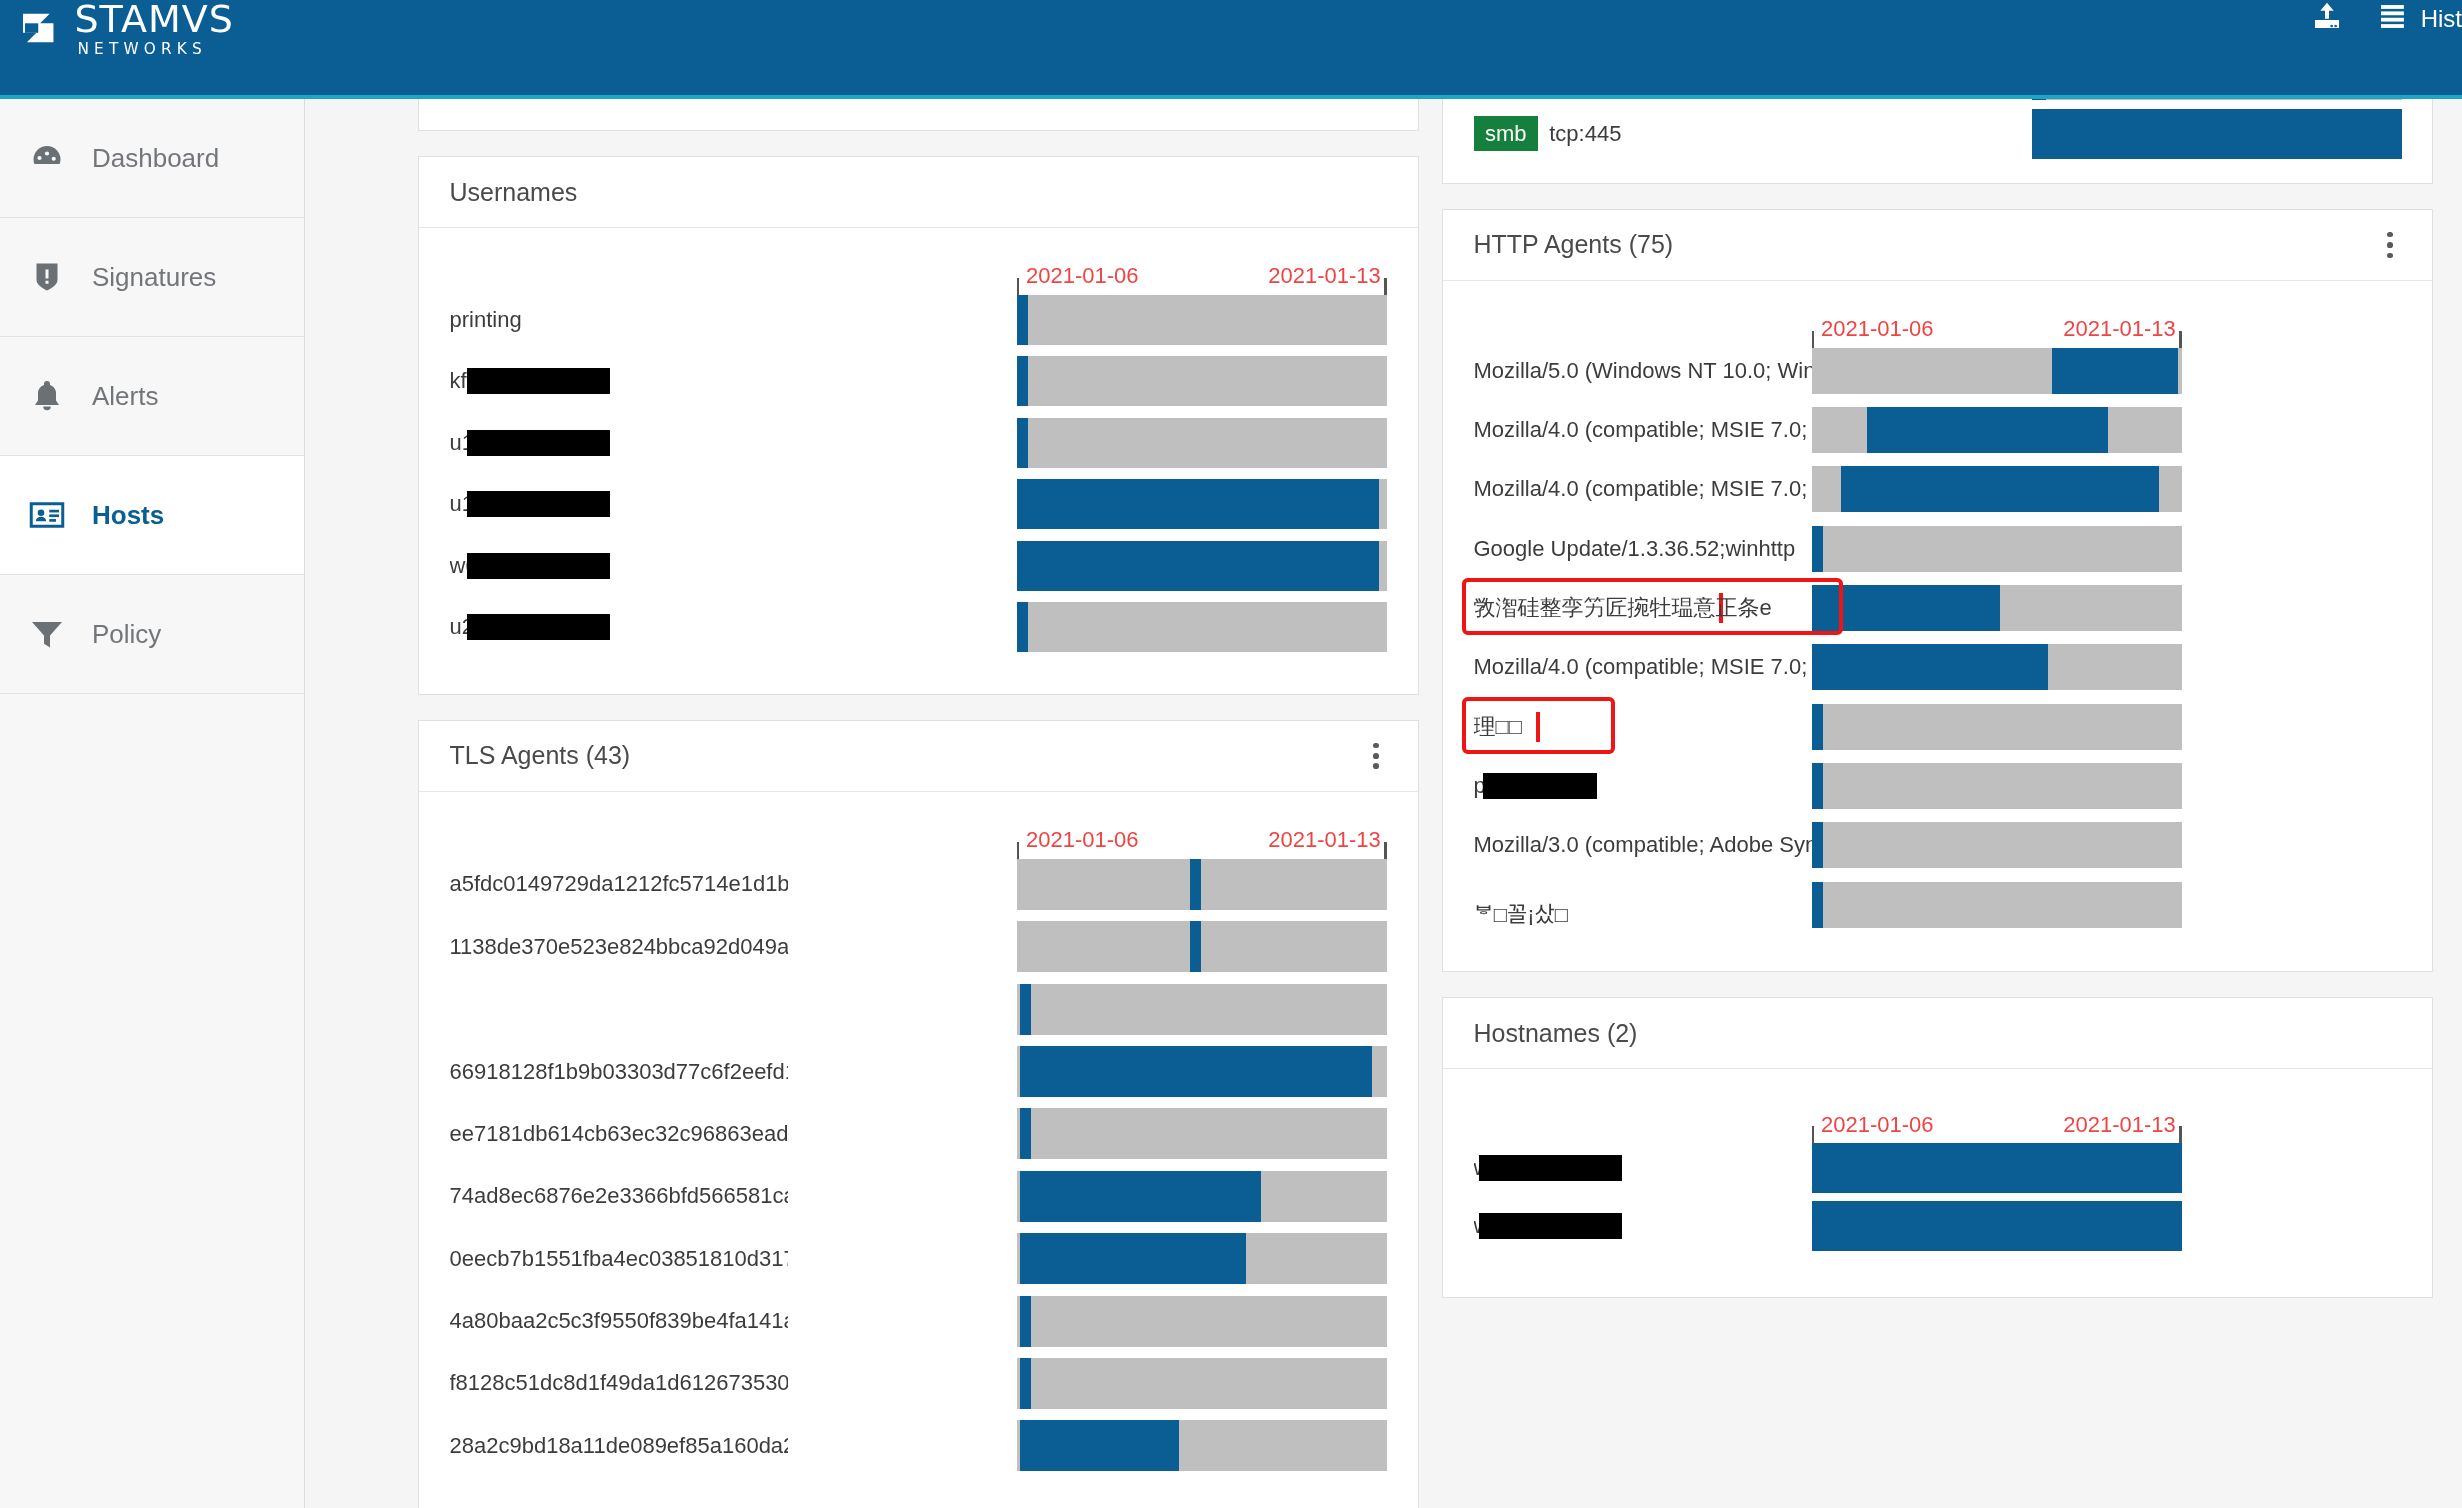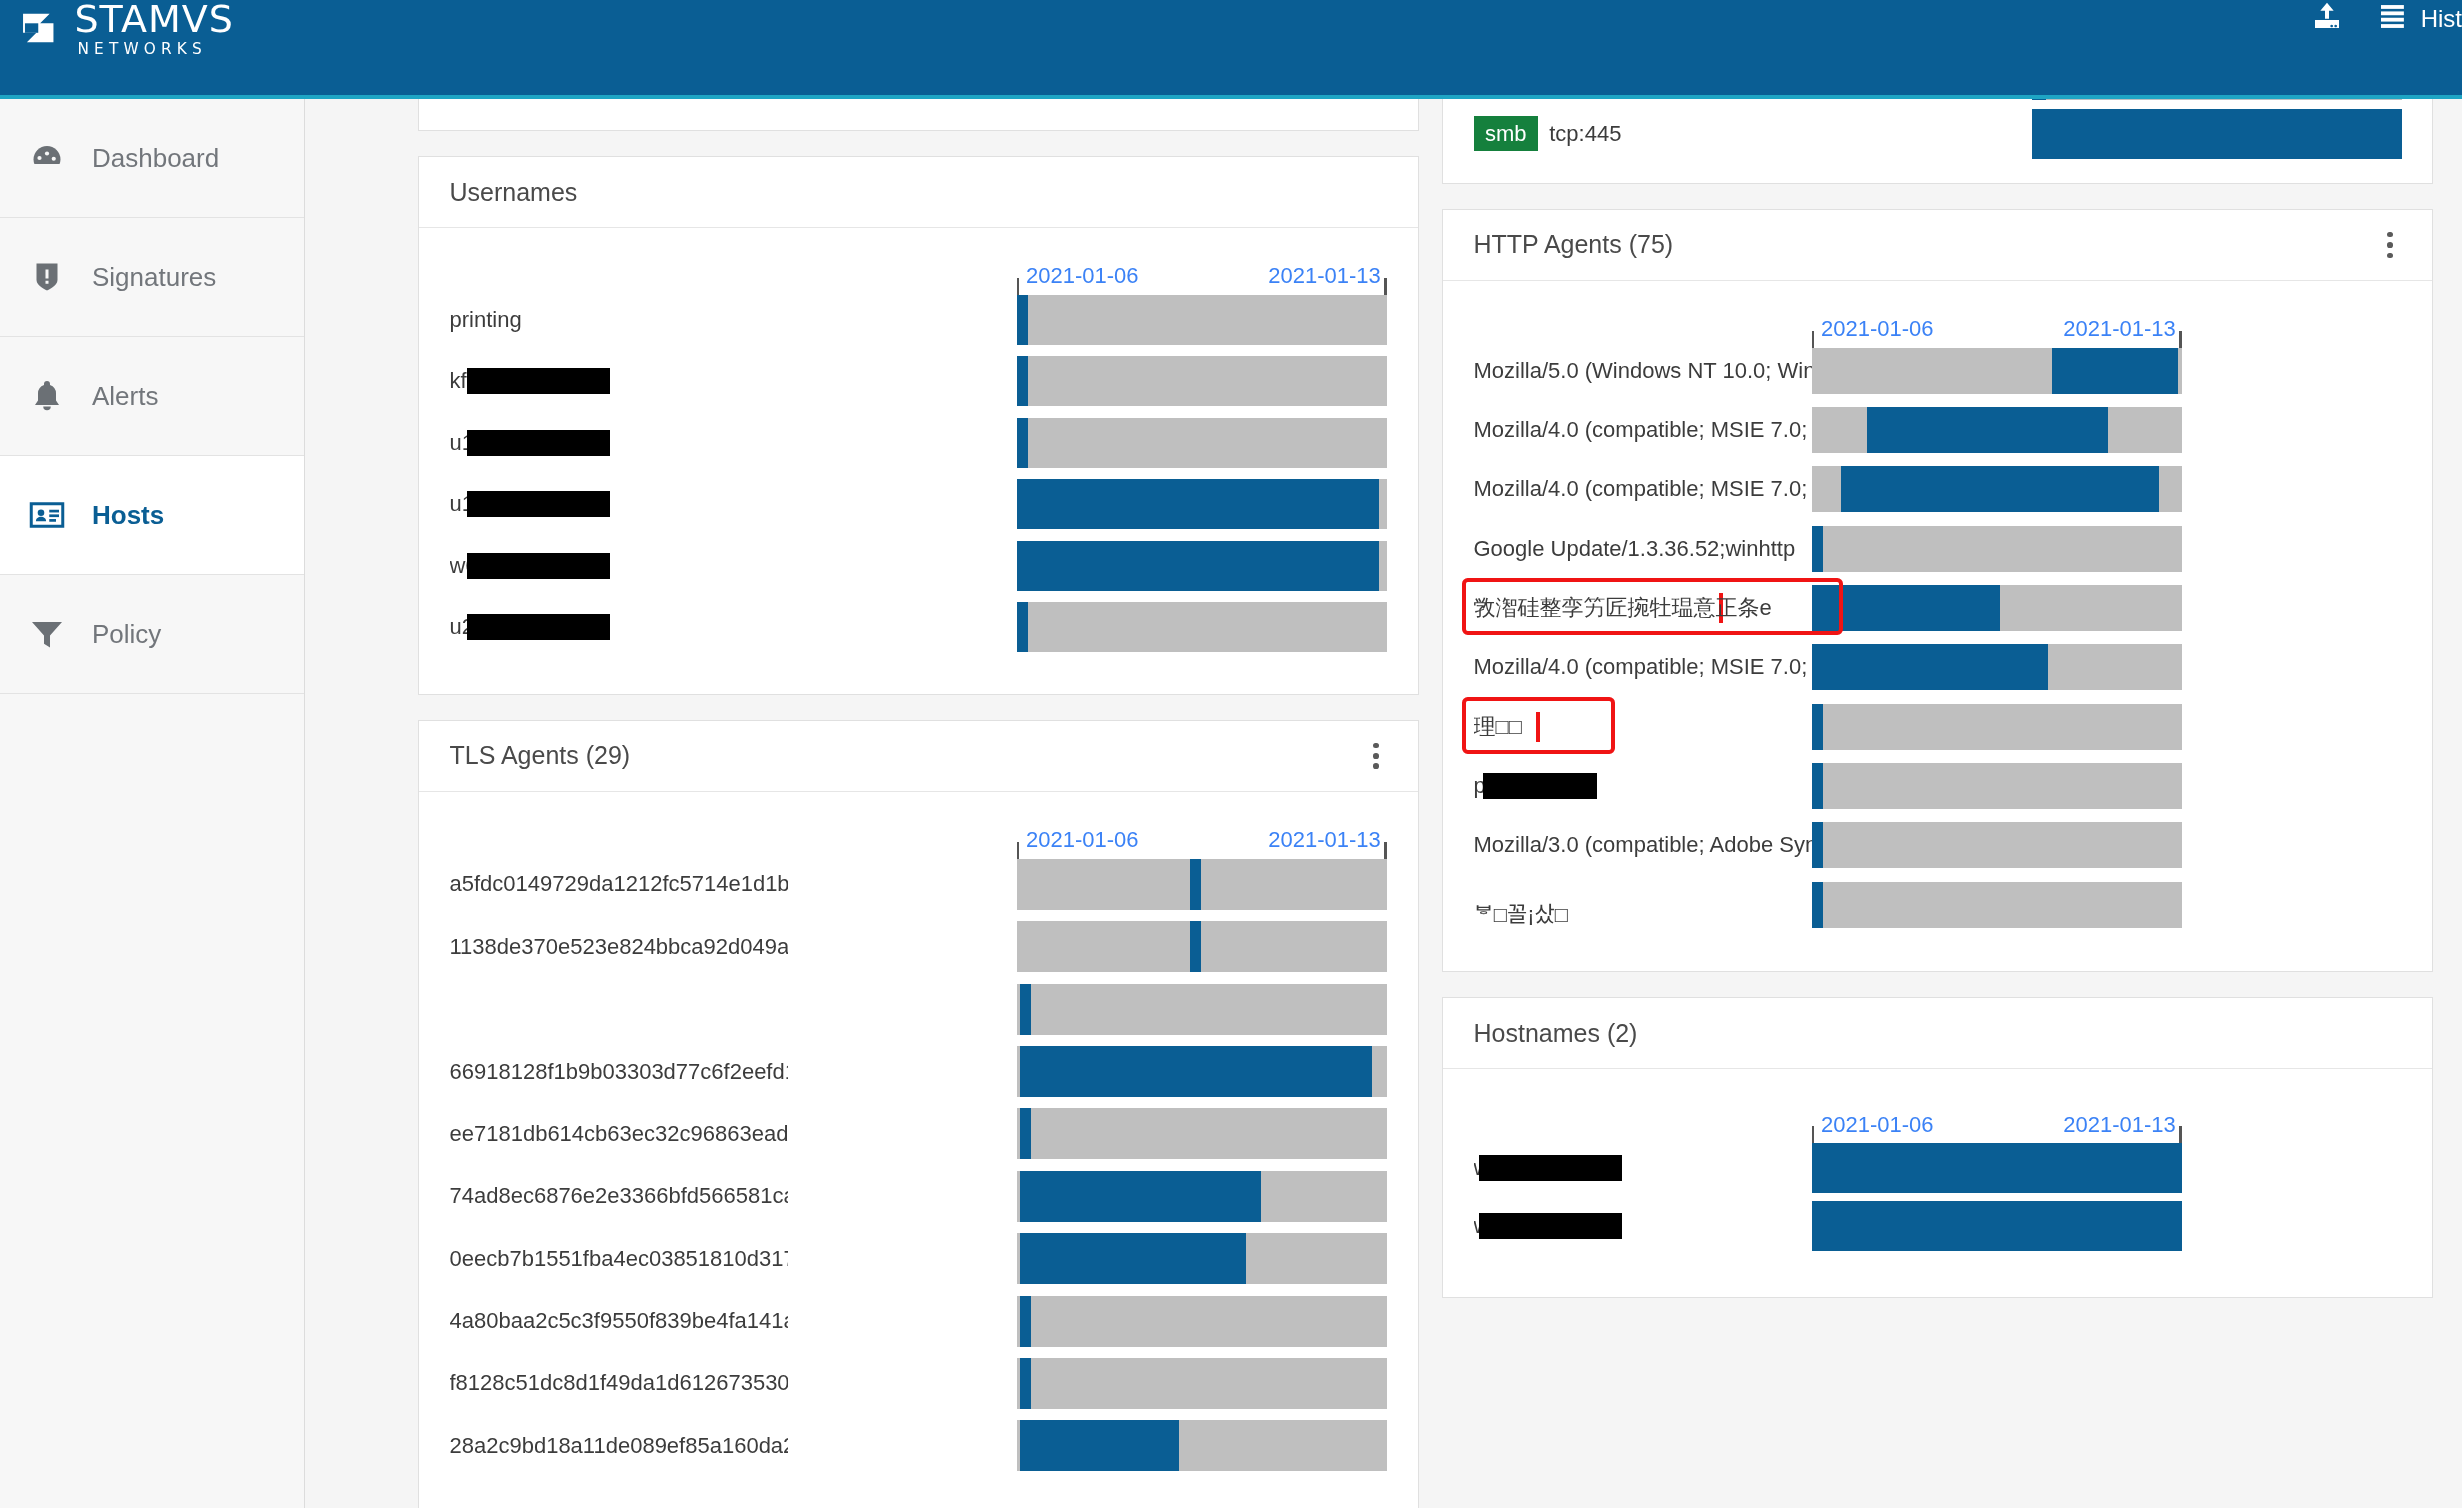--- a/index.html
+++ b/index.html
@@ -166,21 +166,21 @@
   .chart-head-spacer { flex: 0 0 auto; }
   .axis {
     position: relative;
     height: 42px;
     flex: 0 0 auto;
   }
   .axis-label {
     position: absolute;
     bottom: 5.7px;
     font-size: 22px;
-    color: #3b82f6;
+    color: #ef4444;
     white-space: nowrap;
   }
   .axis-label.start { left: 9.5px; }
   .axis-label.end { right: 5.7px; }
   .tick {
     position: absolute;
     bottom: 0;
     width: 2.9px; height: 17px;
     background: #555;
   }
@@ -433,21 +433,21 @@
               <div class="row-track" style="width: 370px; height: 50px;">
                 <div class="row-bar" style="left: 0%; width: 3%;"></div>
               </div>
             </div>
           </div>
       </div>
     </div>
 
     <div class="card">
       <div class="card-head">
-        <span class="card-title">TLS Agents (29)</span>
+        <span class="card-title">TLS Agents (43)</span>
         <span class="kebab">
             <i></i>
             <i></i>
             <i></i>
           </span>
       </div>
       <div class="card-body">
         <div class="chart-head">
           <div class="chart-head-spacer" style="width:338px"></div>
           <div class="axis" style="width:229px"></div>

